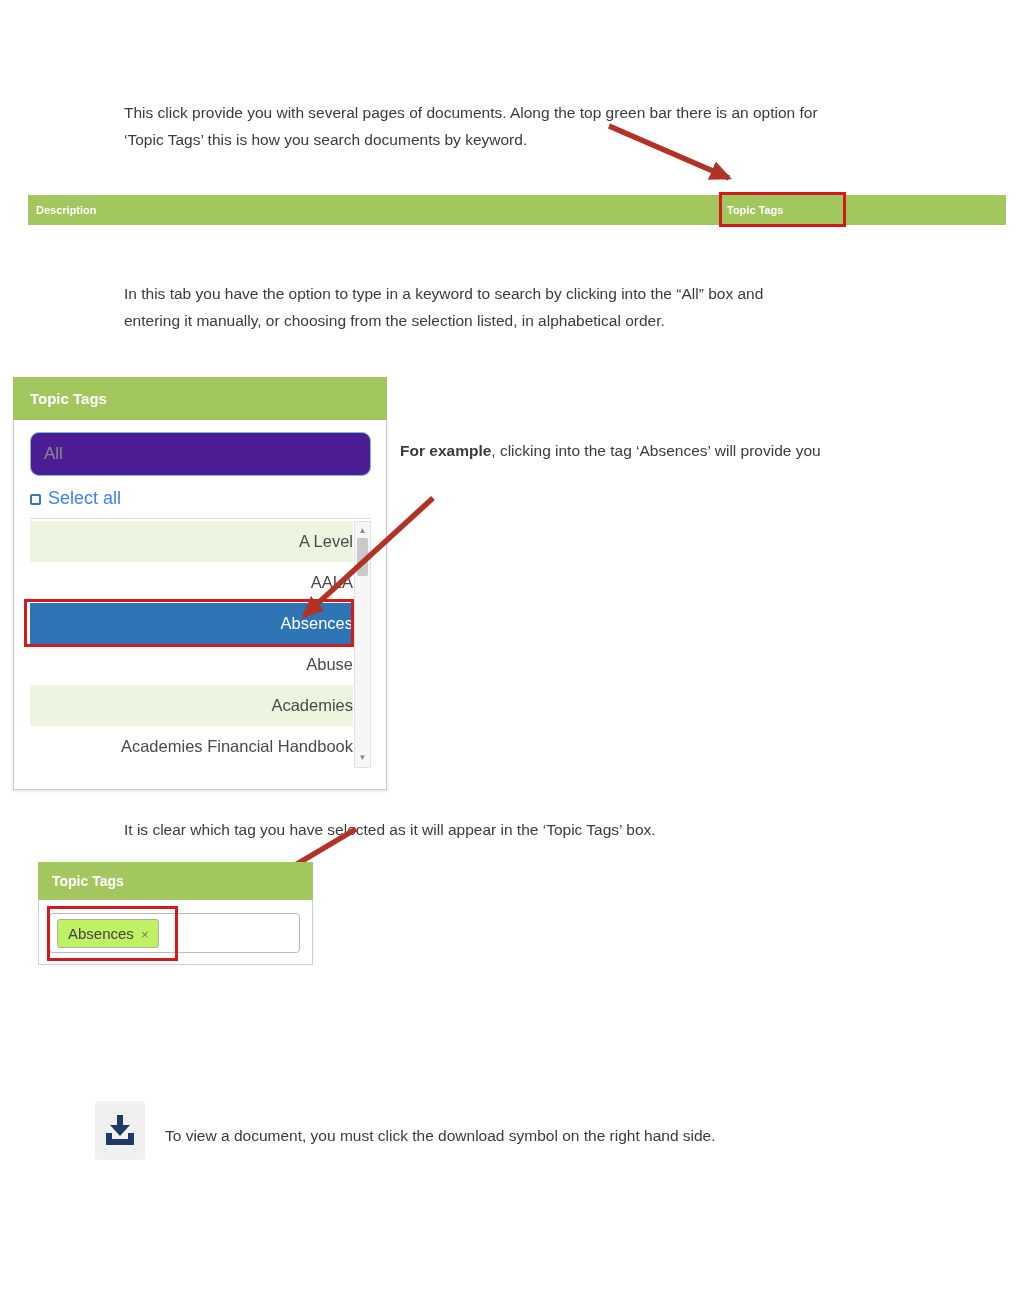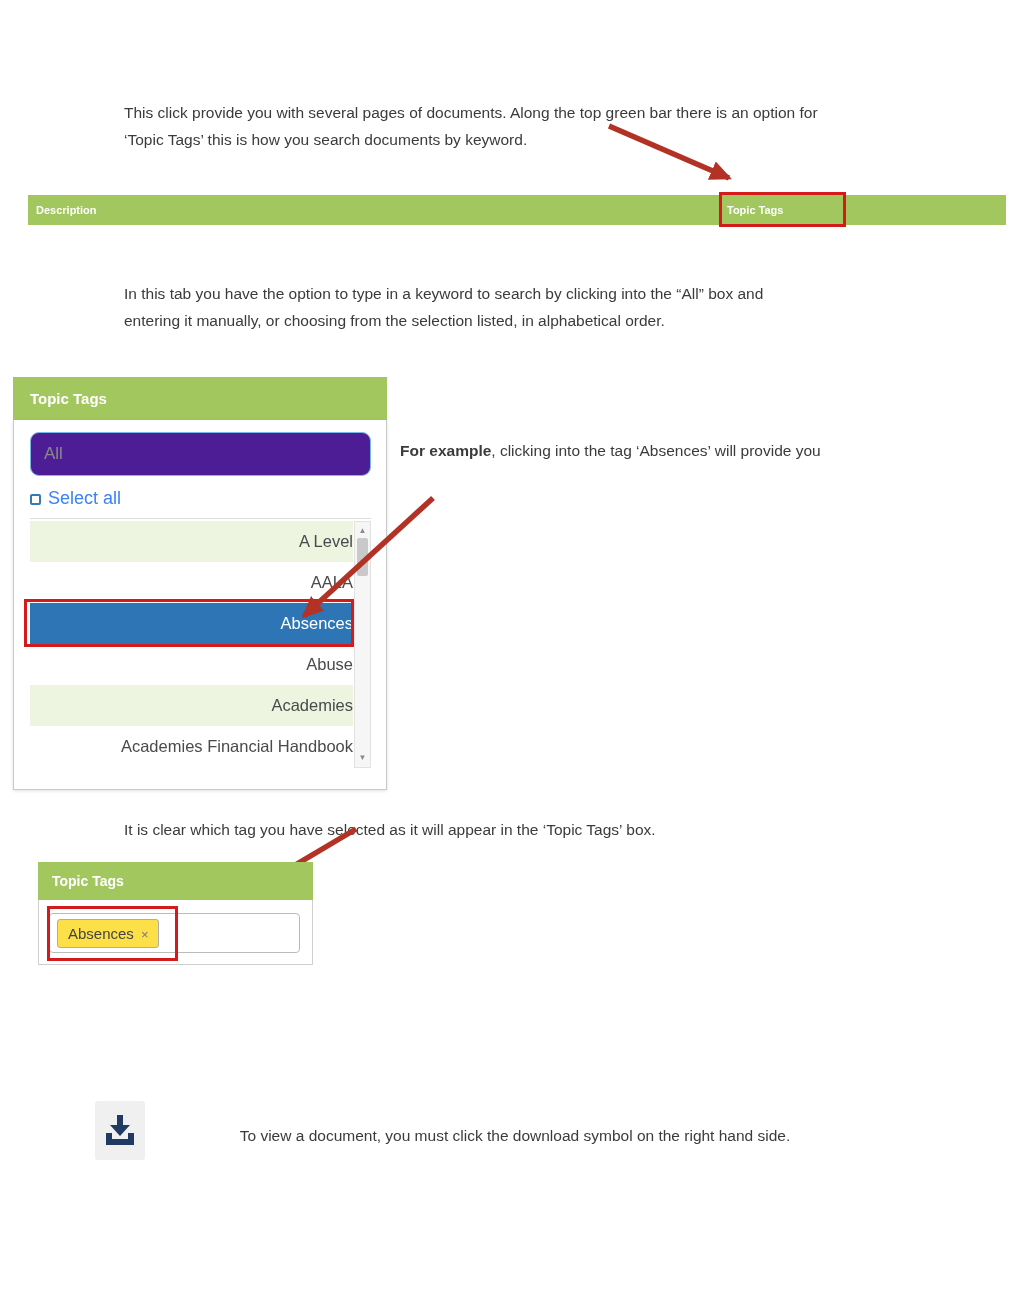--- a/index.html
+++ b/index.html
@@ -84,21 +84,21 @@
   .tt-panel {
     position:absolute; left:38px; top:900px; width:275px; height:65px;
     background:#fff; border:1px solid #cfcfcf; border-top:none;
   }
   .tt-input {
     position:absolute; left:10px; top:13px; width:251px; height:40px;
     border:1px solid #bbbbbb; border-radius:4px; background:#fff;
   }
   .tag-chip {
     position:absolute; left:7px; top:5px; height:29px; line-height:27px;
-    background:#fde047; border:1px solid #adadad; border-radius:3px;
+    background:#bef264; border:1px solid #adadad; border-radius:3px;
     padding:0 10px; font-size:15px; color:#444444;
   }
   .tag-x { color:#777777; margin-left:7px; font-size:13px; cursor:default; }
 
   .arrow { position:absolute; }
 
   .dl-btn {
     position:absolute; left:95px; top:1101px; width:50px; height:59px;
     background:#f0f0f0; border-radius:3px;
     display:flex; align-items:center; justify-content:center;
@@ -187,15 +187,15 @@
   </div>
   <div class="hl-box b3"></div>
 
   <div class="dl-btn">
     <svg width="36" height="36" viewBox="0 0 36 36">
       <rect x="15" y="2" width="6" height="11" fill="#1f3a63"></rect>
       <path d="M8,12 L28,12 L18,23 Z" fill="#1f3a63"></path>
       <path d="M4,20 L10,20 L10,26 L26,26 L26,20 L32,20 L32,32 L4,32 Z" fill="#1f3a63"></path>
     </svg>
   </div>
-  <div class="para" style="left:165px; top:1122px; width:700px;text-align:center;">To view a document, you must click the download symbol on the right hand side.</div>
+  <div class="para" style="left:165px; top:1122px; width:700px;">To view a document, you must click the download symbol on the right hand side.</div>
 
 </div>
 
 </body></html>

